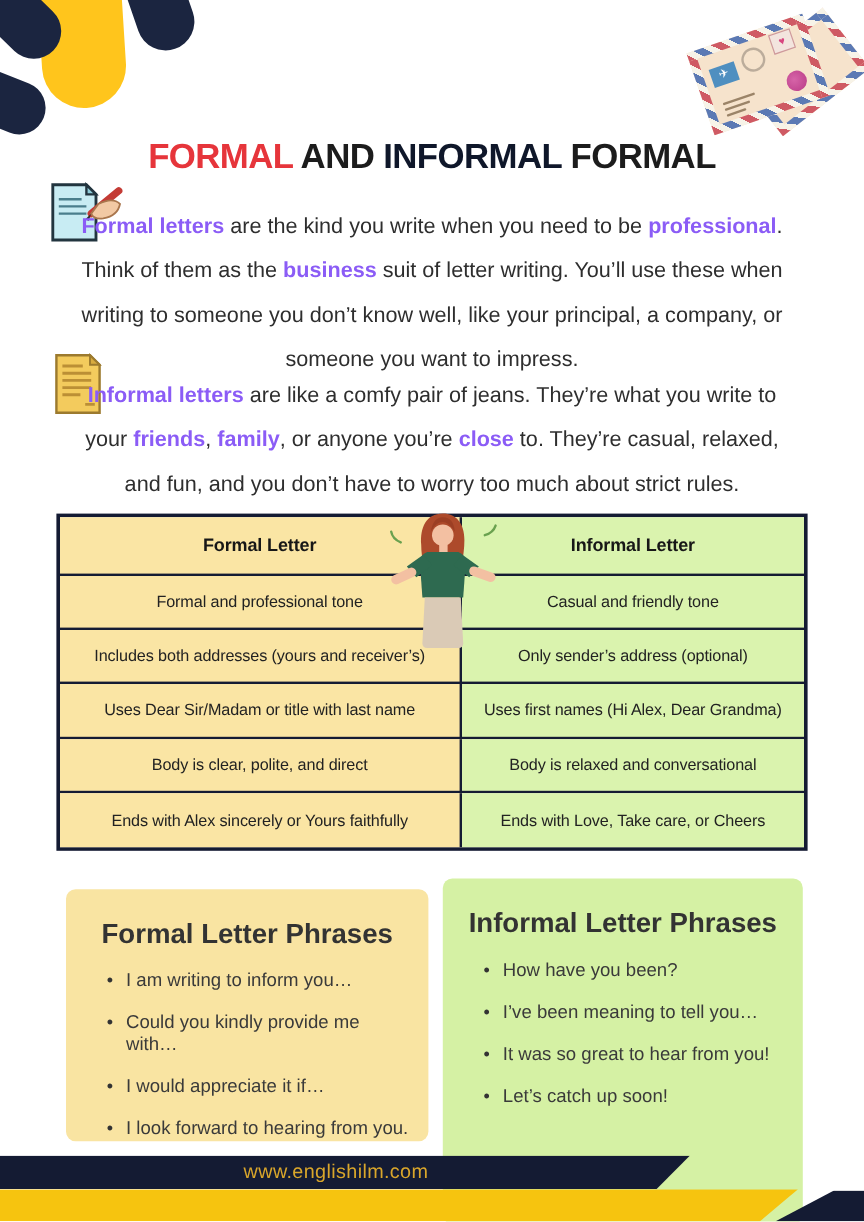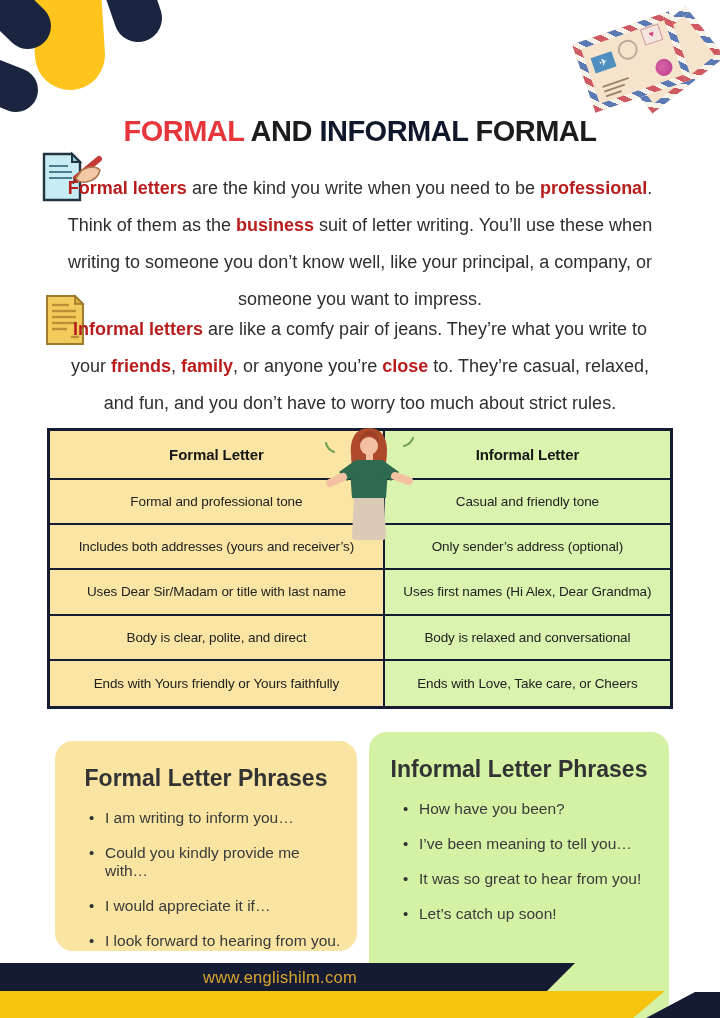--- a/index.html
+++ b/index.html
@@ -25,40 +25,40 @@
   .addr{position:absolute;left:8px;background:#9b8468;height:2px;border-radius:1px;}
   .seal{position:absolute;left:64px;top:36px;width:17px;height:17px;border-radius:50%;
         background:radial-gradient(circle at 40% 40%,#d664a8,#b93a86);}
   
   .title{position:absolute;top:96px;left:0;width:720px;text-align:center;
          font-size:29px;font-weight:800;letter-spacing:-0.5px;color:#1c1c1c;white-space:nowrap;}
   .title .red{color:#e6353b;} .title .blue{color:#0f172a;}
   
   .para{position:absolute;left:62px;width:596px;text-align:center;
         font-size:18px;line-height:37px;color:#2e2e2e;}
-  .para b{font-weight:700;color:#b91c1c;}
+  .para b{font-weight:700;color:#8b5cf6;}
   .para-formal{top:152px;}
   .para-informal{top:293px;}
   .icon-formal{position:absolute;left:38px;top:148px;width:66px;height:58px;}
   .icon-informal{position:absolute;left:43px;top:293px;width:46px;height:54px;}
   
   .cmp-table{position:absolute;left:47px;top:428px;width:626px;height:281px;
              border:3px solid #141b33;box-sizing:border-box;
              display:grid;grid-template-columns:54% 46%;
              grid-template-rows:49px repeat(5,1fr);}
   .cmp-cell{display:flex;align-items:center;justify-content:center;text-align:center;
             border-bottom:2.5px solid #141b33;font-size:13.5px;letter-spacing:-0.1px;
             color:#222;padding:0 6px;box-sizing:border-box;}
   .cmp-cell.col-f{background:#fae5a4;border-right:2.5px solid #141b33;}
   .cmp-cell.col-i{background:#daf3ae;}
   .cmp-cell.hdr{font-weight:700;font-size:15px;color:#171717;}
   .cmp-cell.last{border-bottom:none;}
   .character{position:absolute;left:322px;top:420px;width:95px;height:126px;}
   
-  .phrase-box{position:absolute;border-radius:18px;box-sizing:border-box;}
+  .phrase-box{position:absolute;border-radius:8px;box-sizing:border-box;}
   .box-formal{left:55px;top:741px;width:302px;height:210px;background:#f9e4a2;}
   .box-informal{left:369px;top:732px;width:300px;height:288px;background:#d5f1a4;}
   .phrase-title{text-align:center;font-size:23px;font-weight:600;color:#333;margin:24px 0 10px 0;}
   .phrase-list{list-style:none;margin:0;padding:0 16px 0 34px;}
   .phrase-list li{position:relative;font-size:15.5px;color:#3a3a3a;margin-top:17px;padding-left:16px;}
   .phrase-list li::before{content:"•";position:absolute;left:0;top:0;color:#333;font-size:15px;}
   
   .footer-navy{position:absolute;left:0;top:963px;width:720px;height:28px;background:#141b33;
                clip-path:polygon(0 0,575px 0,547px 100%,0 100%);
                display:flex;align-items:center;justify-content:center;}
@@ -127,21 +127,21 @@
 
   <div class="cmp-cell col-f">Includes both addresses (yours and receiver’s)</div>
   <div class="cmp-cell col-i">Only sender’s address (optional)</div>
 
   <div class="cmp-cell col-f">Uses Dear Sir/Madam or title with last name</div>
   <div class="cmp-cell col-i">Uses first names (Hi Alex, Dear Grandma)</div>
 
   <div class="cmp-cell col-f">Body is clear, polite, and direct</div>
   <div class="cmp-cell col-i">Body is relaxed and conversational</div>
 
-  <div class="cmp-cell col-f last">Ends with Yours friendly or Yours faithfully</div>
+  <div class="cmp-cell col-f last">Ends with Alex sincerely or Yours faithfully</div>
   <div class="cmp-cell col-i last">Ends with Love, Take care, or Cheers</div>
 </div>
 
 <svg class="character" viewBox="0 0 95 126">
   <path d="M12 32 q-7 -3 -8 -9" stroke="#6aa14f" stroke-width="2" fill="none" stroke-linecap="round"></path>
   <path d="M82 26 q7 -2 9 -8" stroke="#6aa14f" stroke-width="2" fill="none" stroke-linecap="round"></path>
   <path d="M47 8 C33 8 28 20 29 34 C29 46 33 56 31 66 L41 60 L53 60 L63 66 C61 54 65 44 65 30 C65 16 58 8 47 8 Z" fill="#ad4a2b"></path>
   <circle cx="47" cy="26" r="9" fill="#f3c0a2"></circle>
   <path d="M37 23 Q39 11 47 11 Q56 11 57 23 Q52 15 47 15 Q41 15 37 23 Z" fill="#9c3f24"></path>
   <rect x="44" y="33" width="7" height="7" fill="#f3c0a2"></rect>

